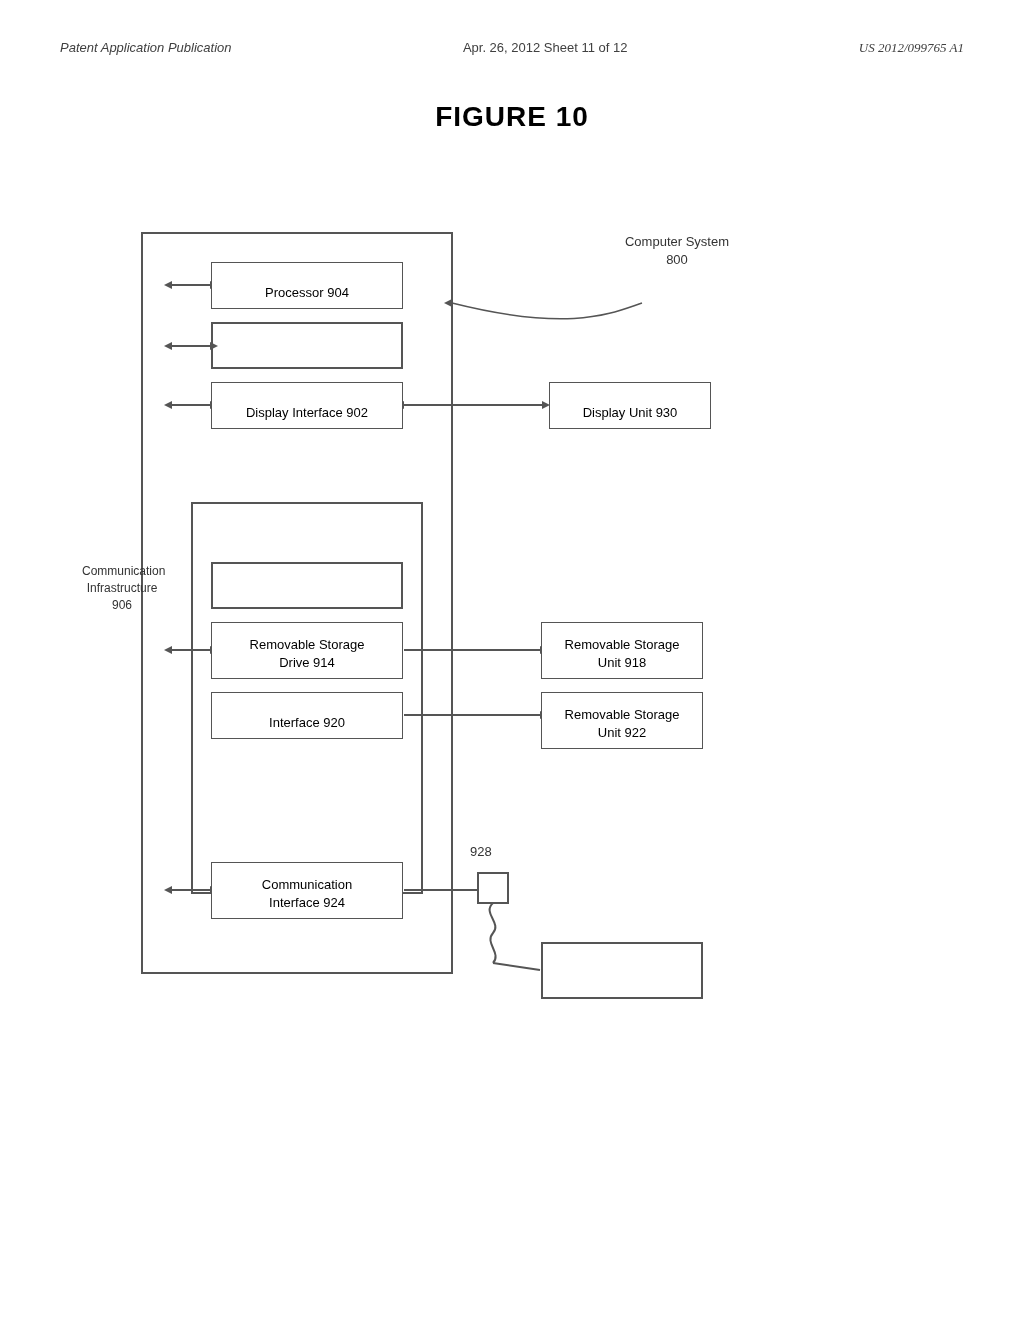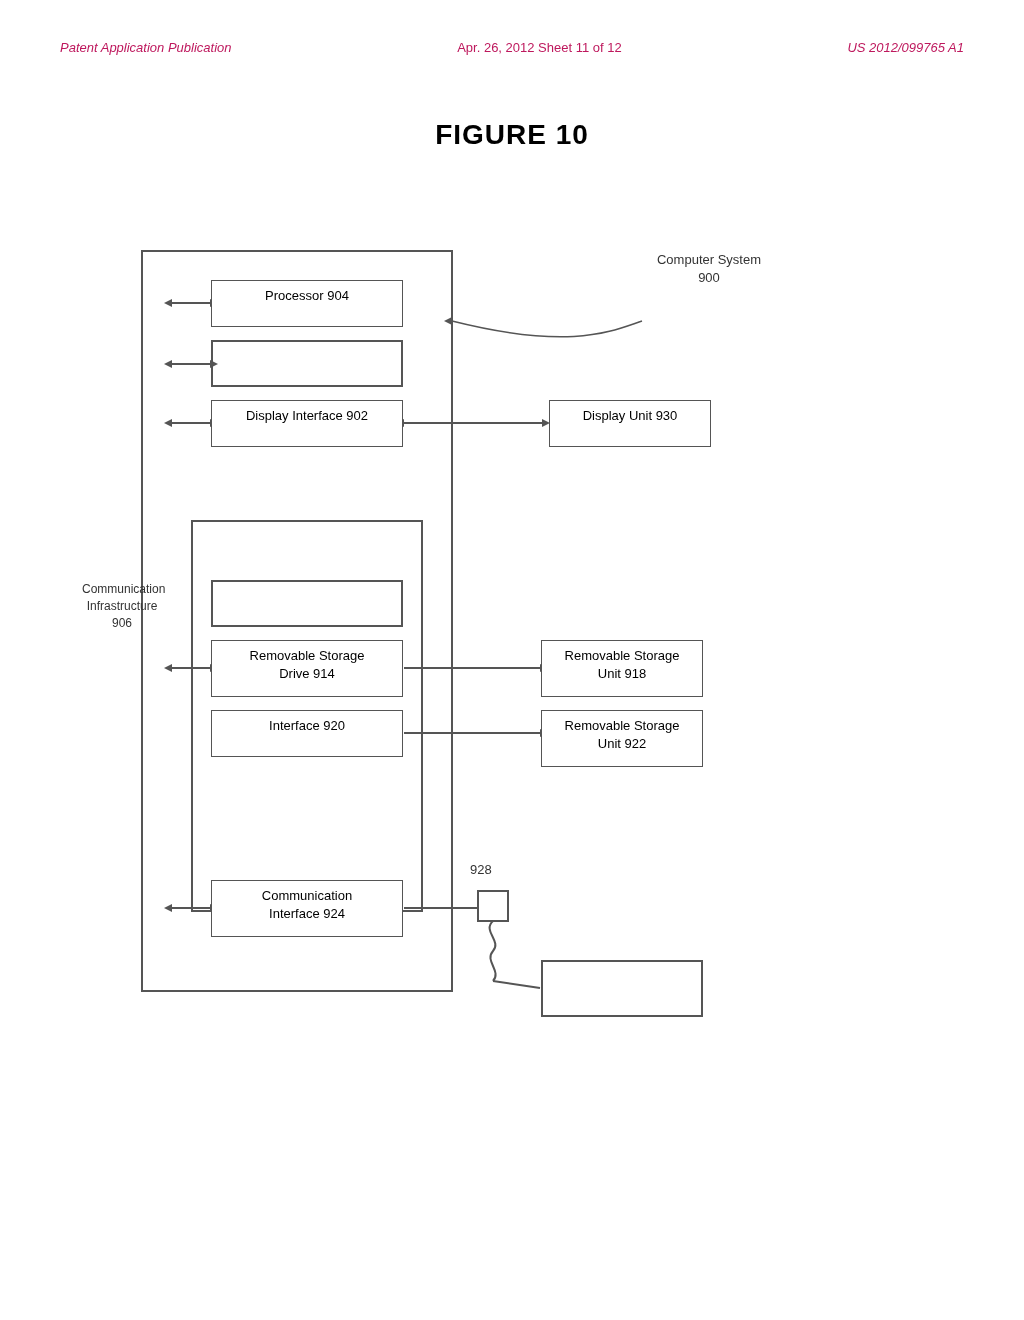--- a/index.html
+++ b/index.html
@@ -20,50 +20,50 @@
       padding: 40px 60px;
     }
 
     
     .header {
       display: flex;
       justify-content: space-between;
       align-items: flex-start;
       margin-bottom: 6px;
       font-size: 13px;
-      color: #be185d;
+      color: #404040;
     }
 
     .header-left { font-style: italic; }
-    .header-right { font-style: italic; }
+    .header-right { font-style: italic; font-family: Liberation Serif, serif; }
 
     
     .figure-title {
       text-align: center;
       font-size: 28px;
       font-weight: bold;
-      margin: 64px 0 50px 0;
+      margin: 45px 0 50px 0;
       letter-spacing: 1px;
     }
 
     
     .diagram {
       position: relative;
       width: 860px;
       margin: 0 auto;
       height: 870px;
     }
 
     
     .box {
       position: absolute;
       border: 2px solid #555;
       background: #fff;
       display: flex;
-      align-items: flex-start;
+      align-items: flex-end;
       justify-content: center;
       text-align: center;
       font-size: 13px;
       line-height: 1.4;
       padding: 6px 8px;
     }
 
     
     .diagram-svg {
       position: absolute;
@@ -160,23 +160,23 @@
 
       <rect x="396" y="690" width="30" height="30" fill="white" stroke="#555" stroke-width="2"></rect>
 
       <path d="M 411 720 C 400 730 420 740 411 750 C 402 760 420 770 411 780" fill="none" stroke="#555" stroke-width="2"></path>
       <line x1="411" y1="780" x2="458" y2="787" stroke="#555" stroke-width="2"></line>
 
       <path d="M 560 120 C 530 130 490 150 370 120" fill="none" stroke="#555" stroke-width="1.5"></path>
       <polygon points="370,116 362,120 370,124" fill="#555"></polygon>
     </svg>
 
-    <div class="label" style="left:552px; top:50px; width:150px;">
+    <div class="label" style="left:520px; top:50px; width:150px;">
       <span>Computer System</span><br>
-      <span>900</span>
+      <span>800</span>
     </div>
 
     <div class="label" style="left:0px; top:380px; width:80px; font-size:12px; text-align:center;">
       Communication<br>Infrastructure<br>906
     </div>
 
     <div class="box" style="left:130px; top:80px; width:190px; height:45px; border:none;">
       <span>Processor 904</span>
     </div>
 

